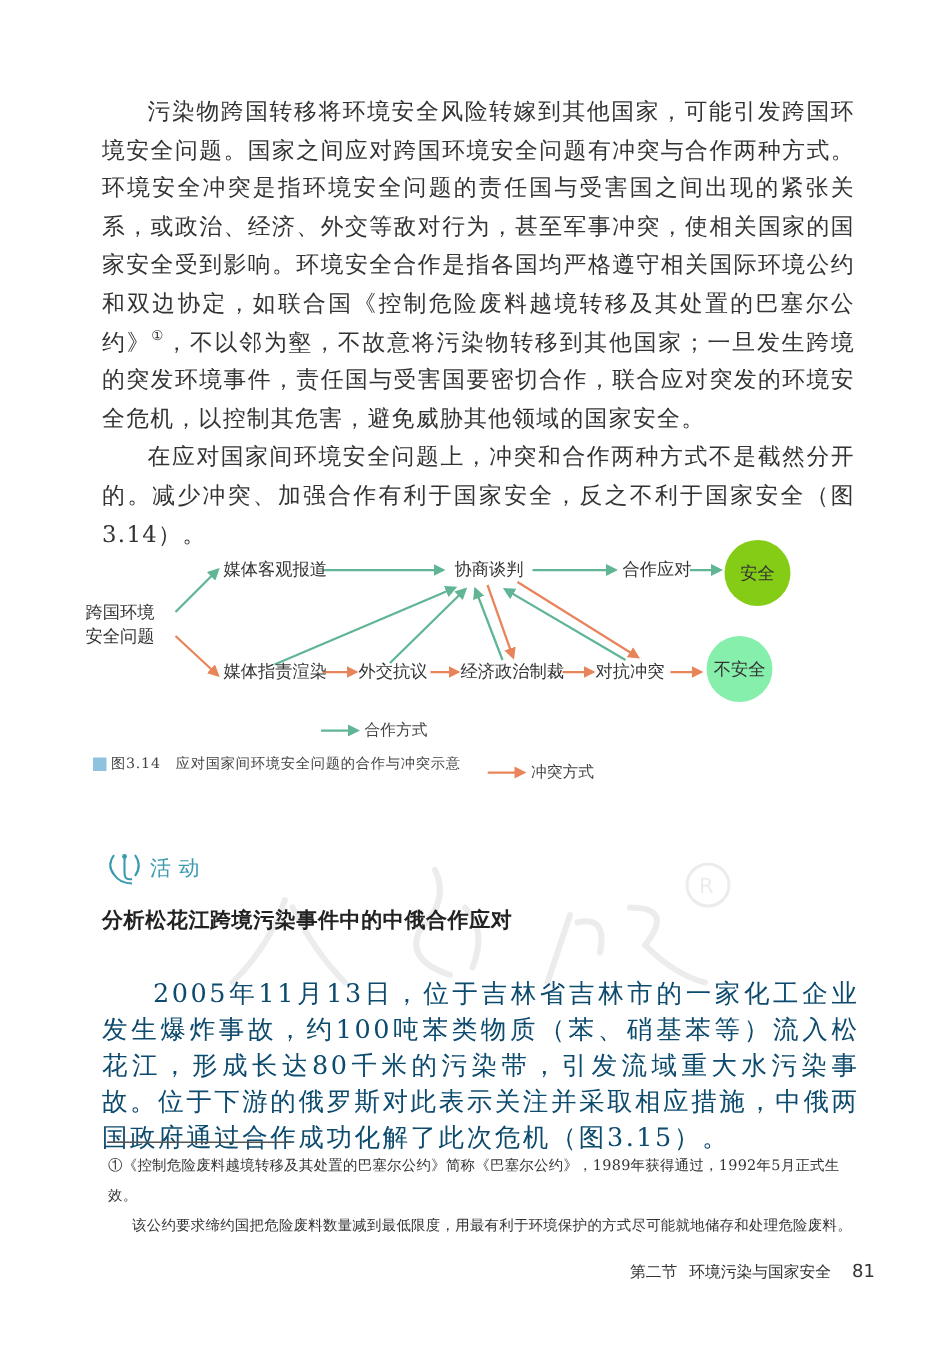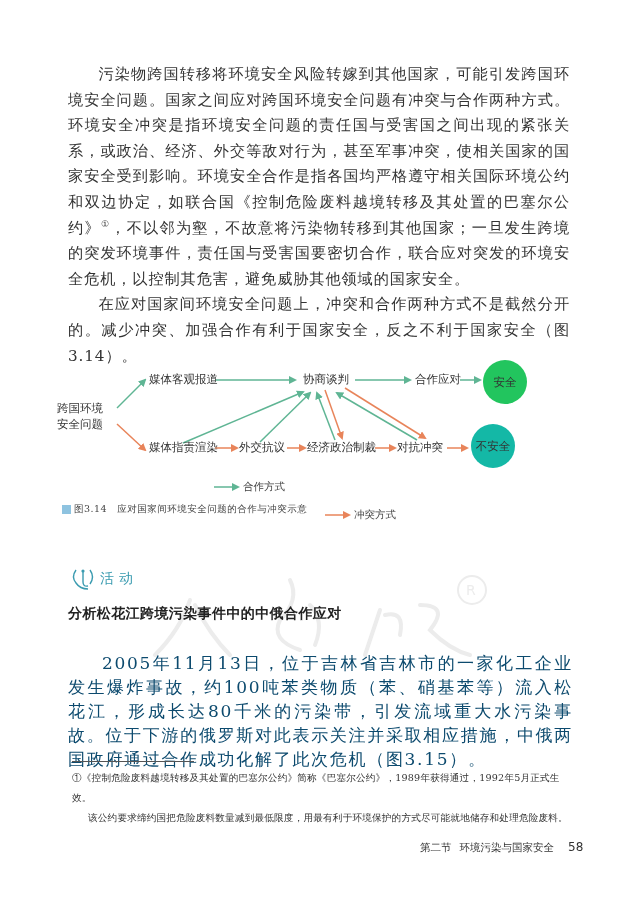--- a/index.html
+++ b/index.html
@@ -101,27 +101,27 @@
       <line x1="392" y1="88" x2="412" y2="88" stroke="#e8845a" stroke-width="1.5" marker-end="url(#ao)"></line>
     </svg>
 
     <div class="node" style="left:2px;top:40px;line-height:16px;">
       <div>跨国环境</div>
       <div>安全问题</div>
     </div>
     <div class="node" style="left:94px;top:12px;">媒体客观报道</div>
     <div class="node" style="left:248px;top:12px;">协商谈判</div>
     <div class="node" style="left:360px;top:12px;">合作应对</div>
-    <div class="circle" style="left:428px;top:0px;background:#22c55e;">安全</div>
+    <div class="circle" style="left:428px;top:0px;background:#84cc16;">安全</div>
 
     <div class="node" style="left:94px;top:80px;">媒体指责渲染</div>
     <div class="node" style="left:184px;top:80px;">外交抗议</div>
     <div class="node" style="left:252px;top:80px;">经济政治制裁</div>
     <div class="node" style="left:342px;top:80px;">对抗冲突</div>
-    <div class="circle" style="left:416px;top:64px;background:#14b8a6;">不安全</div>
+    <div class="circle" style="left:416px;top:64px;background:#86efac;">不安全</div>
   </div>
 
   <div class="legend" style="left:214px;">
     <svg width="26" height="8">
       <line x1="0" y1="4" x2="20" y2="4" stroke="#5fb594" stroke-width="1.5"></line>
       <path d="M18,0 L26,4 L18,8 z" fill="#5fb594"></path>
     </svg>
     <span>合作方式</span>
   </div>
   <div class="legend" style="left:325px;margin-top:28px;">
@@ -170,15 +170,15 @@
 
   <div class="fn-rule"></div>
   <div class="footnote">
     <div>①《控制危险废料越境转移及其处置的巴塞尔公约》简称《巴塞尔公约》，1989年获得通过，1992年5月正式生效。</div>
     <div class="line2">该公约要求缔约国把危险废料数量减到最低限度，用最有利于环境保护的方式尽可能就地储存和处理危险废料。</div>
   </div>
 
   <div class="page-footer">
     <span class="sec">第二节</span>
     <span class="ttl">环境污染与国家安全</span>
-    <span class="pnum">58</span>
+    <span class="pnum">81</span>
   </div>
 </div>
 
 </body></html>

